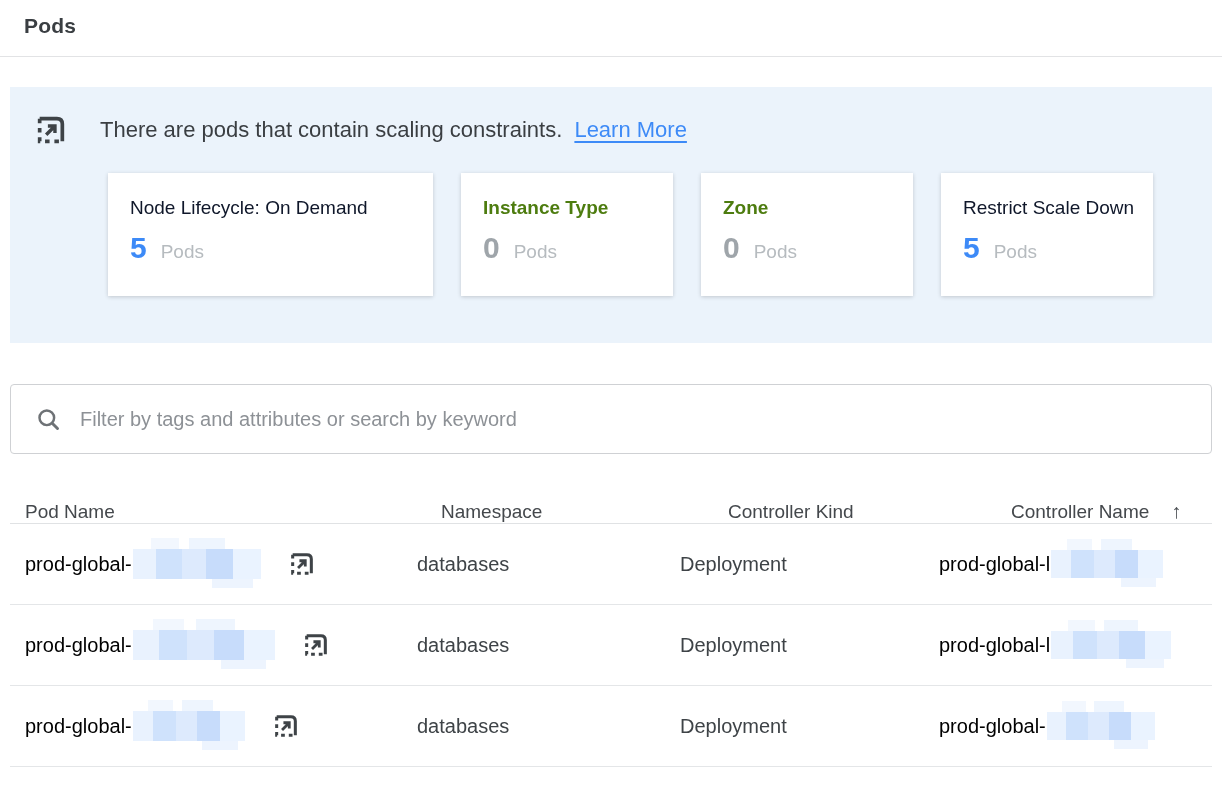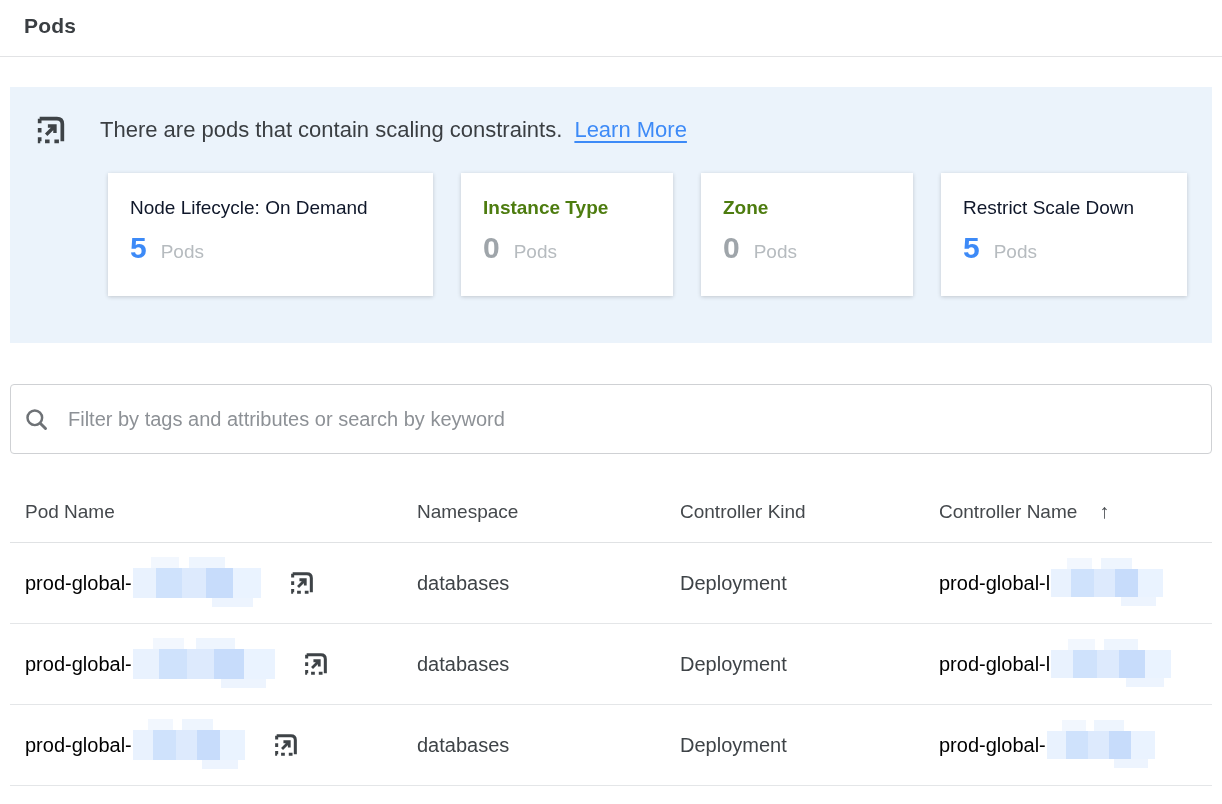--- a/index.html
+++ b/index.html
@@ -15,40 +15,40 @@
   .banner { margin:30px 10px 0; background:#ebf3fb; padding:26px 24px 47px; }
   .banner-head { display:flex; align-items:center; gap:32px; }
   .scaleup-icon { flex:0 0 auto; display:inline-block; line-height:0; }
   .banner-msg { font-size:22px; color:#3a3e42; }
   .banner-link { color:#3d8af7; text-decoration:underline; text-underline-offset:4px; cursor:pointer; margin-left:6px; }
 
   
   .cards { display:flex; gap:28px; margin:26px 0 0 74px; }
   .card { background:#fff; box-shadow:0 1px 4px rgba(0,0,0,.18); padding:24px 22px; height:123px; cursor:pointer; }
   .card:nth-child(1){ width:325px; } .card:nth-child(2){ width:212px; }
-  .card:nth-child(3){ width:212px; } .card:nth-child(4){ width:246px; }
+  .card:nth-child(3){ width:212px; } .card:nth-child(4){ width:212px; }
   .card-title { font-size:19px; color:#0f172a; white-space:nowrap; }
   .card-value { margin-top:12px; display:flex; align-items:baseline; gap:14px; }
   .card-count { font-size:30px; font-weight:600; color:#3d8af7; }
   .card-unit { font-size:19px; color:#b6bbbf; }
   .card.inactive .card-title { color:#4d7c0f;font-weight:bold; }
   .card.inactive .card-count { color:#9fa5aa; }
 
   
   .searchbar { margin:41px 10px 0; height:70px; border:1px solid #cfd1d4; border-radius:4px;
-    display:flex; align-items:center; gap:18px; padding:0 12px; background:#fff; }
+    display:flex; align-items:center; gap:18px; padding:0 24px; background:#fff; }
   .searchbar input { border:none; outline:none; flex:1; font-size:20px; color:#3e4347;
     font-family:"Liberation Sans", sans-serif; background:transparent; }
   .searchbar input::placeholder { color:#8d9196; opacity:1; }
 
   
   .table { margin:0 10px; }
   .trow { display:grid; grid-template-columns:392px 263px 259px 1fr; align-items:center; padding-left:15px; }
-  .thead { margin-top:46px; padding-bottom:19px; border-bottom:1px solid #e0e2e4;
-    font-size:19px; color:#44484c; }
+  .thead { margin-top:46px; border-bottom:1px solid #e0e2e4;
+    font-size:19px; color:#44484c;gap:24px; }
   .th { display:flex; align-items:center; gap:22px; }
   .sort-arrow { font-size:20px; color:#4a4e52; cursor:pointer; }
   .tbody .trow { height:81px; border-bottom:1px solid #e4e6e8; font-size:20px; }
   .cell-pod, .cell-cname { display:flex; align-items:center; }
   .podlink { color:#000000; cursor:pointer; white-space:nowrap; }
   .row-icon { margin-left:27px; cursor:pointer; line-height:0; }
 
   
   .redact { display:inline-block; height:30px; position:relative; margin-left:1px;
     background:linear-gradient(90deg,#e9f2fe 0 18%,#cfe2fc 18% 38%,#ddeafd 38% 57%,#c7dcfb 57% 78%,#eaf3ff 78% 100%); }

